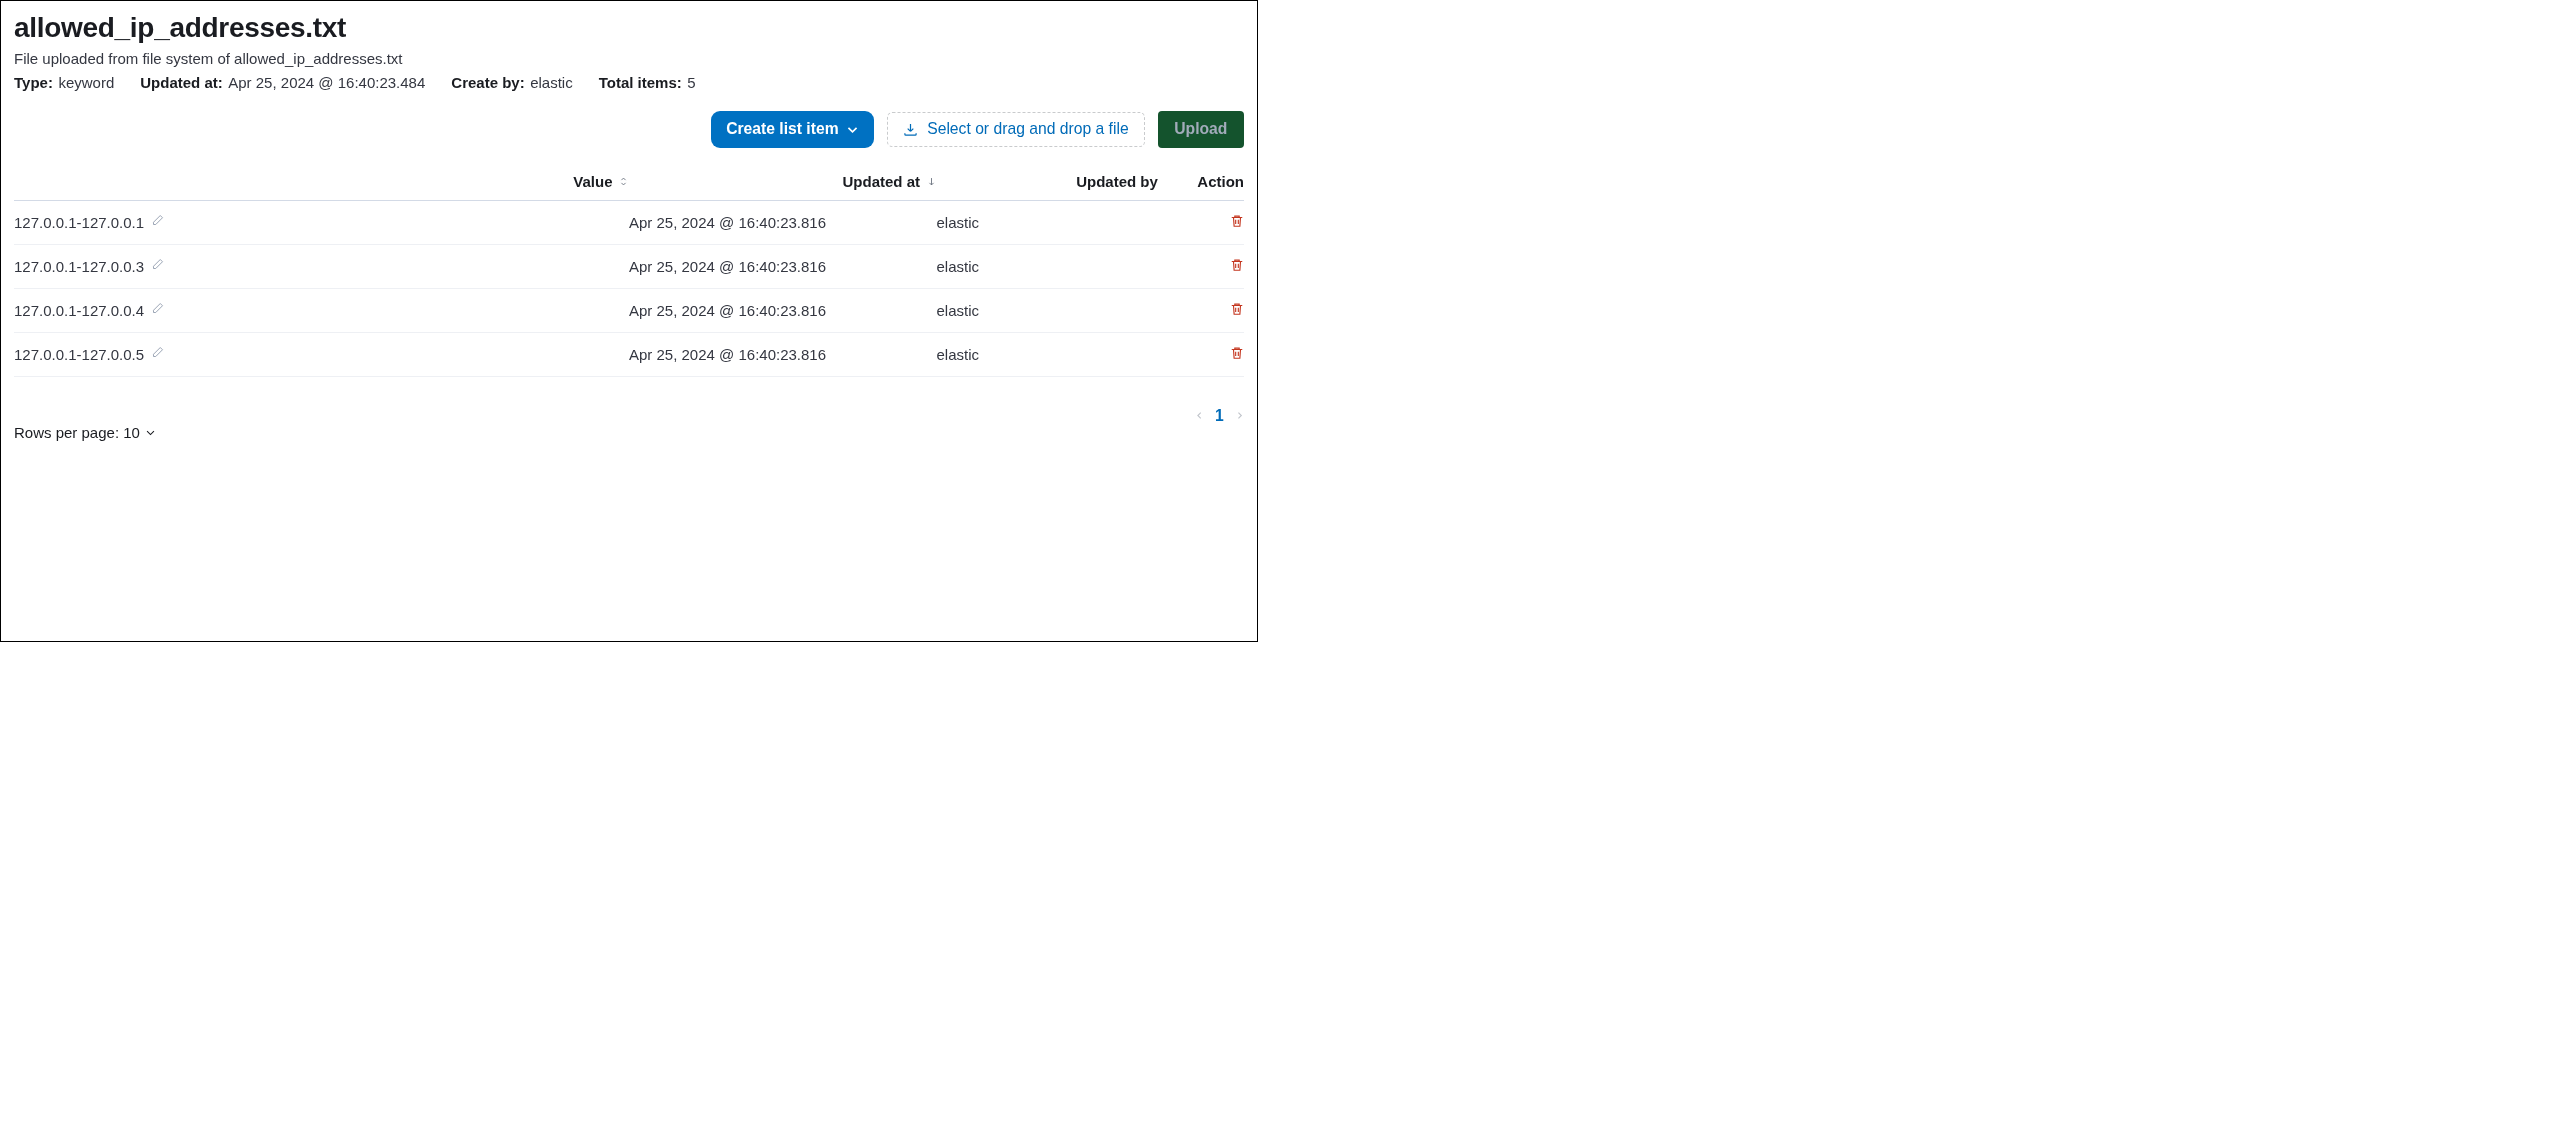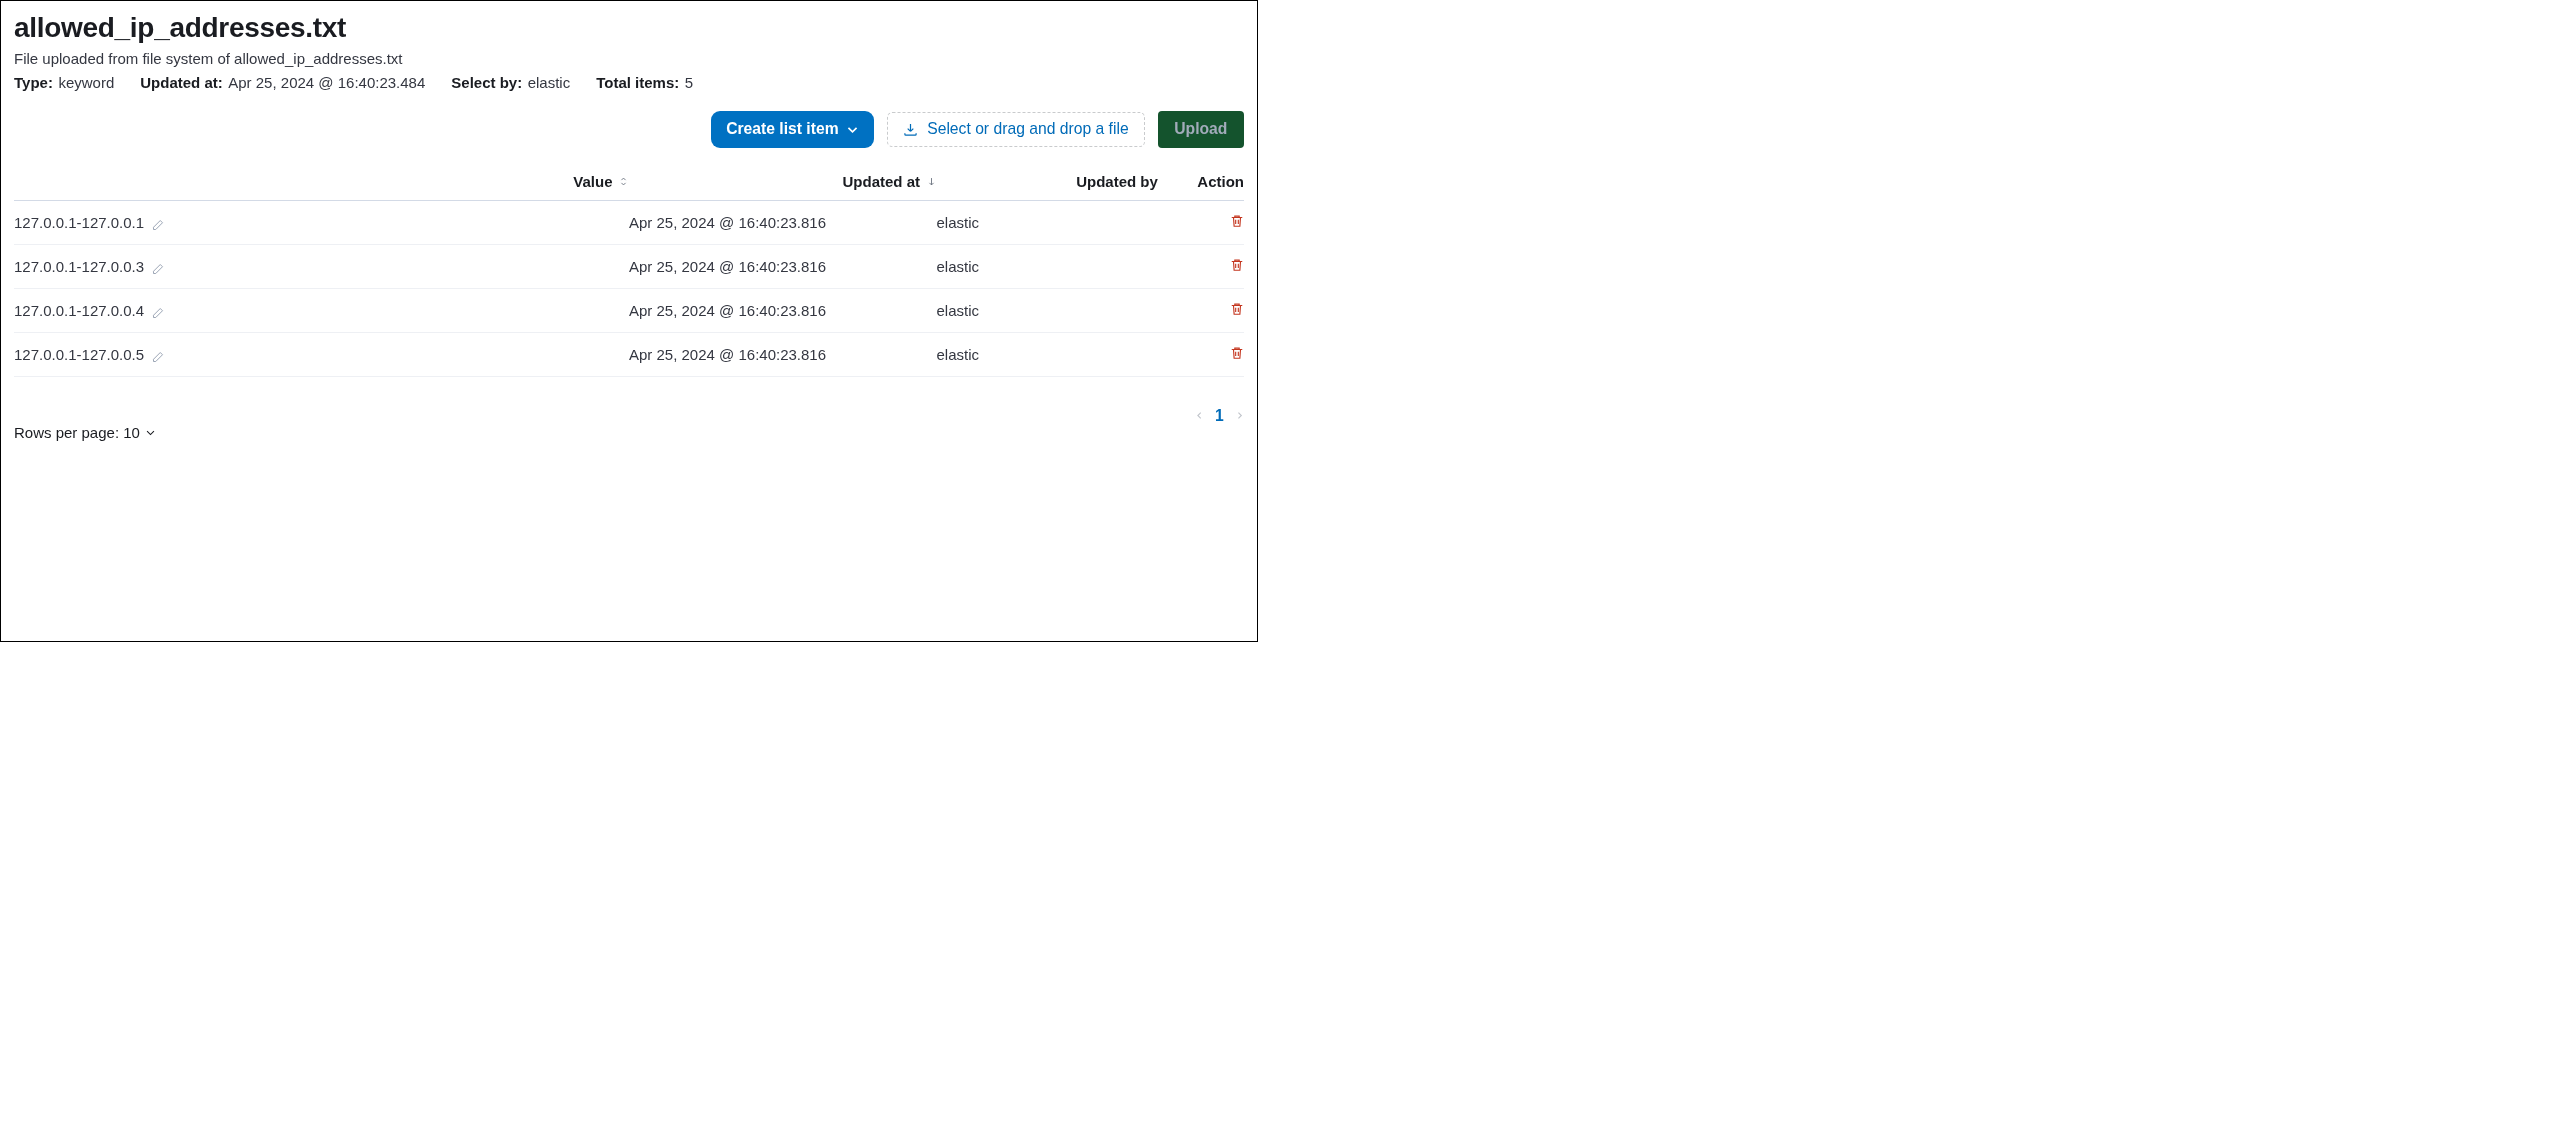--- a/index.html
+++ b/index.html
@@ -20,21 +20,21 @@
 .btn-disabled { background: #14532d; color: #a2abba; border: none; border-radius: 4px; padding: 9.2px 16.6px; font-size: 15.7px; font-weight: 600; cursor: not-allowed; }
 .search-bar { border: 0.9px solid #e3e6ea; background: #fbfcfd; border-radius: 5.5px; display: flex; align-items: center; padding: 7.4px 11px; gap: 9.2px; margin-bottom: 15px; }
 .search-bar svg { width: 15px; height: 15px; color: #69707d; flex-shrink: 0; }
 .search-bar input { border: none; background: transparent; outline: none; font-size: 15px; color: #69707d; flex: 1; }
 .table { width: 100%; border-collapse: collapse; }
 .table th { text-align: right; font-size: 15px; font-weight: 700; padding: 7.4px 0 9.2px 0; border-bottom: 0.9px solid #d3dae6; }
 .table th.action-col { text-align: right; }
 .th-inner { display: inline-flex; align-items: center; gap: 5.5px; }
 .sort-icon { width: 11px; height: 11px; color: #69707d; }
 .table td { padding: 13px 0; border-bottom: 0.9px solid #eef0f4; font-size: 15px; color: #343741; }
-.value-cell { display: inline-flex; align-items: flex-end; gap: 7.4px; }
+.value-cell { display: inline-flex; align-items: flex-start; gap: 7.4px; }
 .pencil-icon { width: 12px; height: 12px; color: #98a2b3; cursor: pointer; }
 .trash-icon { width: 14px; height: 14px; color: #c4361f; cursor: pointer; }
 .action-cell { text-align: right; }
 .footer { display: flex; justify-content: space-between; align-items: center; margin-top: 15px; font-size: 15px; }
 .rows-per-page { display: inline-flex; align-items: center; gap: 5.5px; cursor: pointer; font-weight: 500; margin-top: 32px; }
 .rows-per-page svg { width: 11px; height: 11px; }
 .pagination { display: inline-flex; align-items: center; gap: 11px; }
 .page-arrow { color: #c2c6cc; cursor: pointer; }
 .page-num { color: #006bb8; font-weight: 700; font-size: 15.7px; }
 .col-value { width: 50%; }
@@ -58,21 +58,21 @@
   <div class="meta-row">
     <div class="meta-item">
       <span class="meta-label">Type:</span>
       <span class="meta-value">keyword</span>
     </div>
     <div class="meta-item">
       <span class="meta-label">Updated at:</span>
       <span class="meta-value">Apr 25, 2024 @ 16:40:23.484</span>
     </div>
     <div class="meta-item">
-      <span class="meta-label">Select by:</span>
+      <span class="meta-label">Create by:</span>
       <span class="meta-value">elastic</span>
     </div>
     <div class="meta-item">
       <span class="meta-label">Total items:</span>
       <span class="meta-value">5</span>
     </div>
   </div>
 
   <div class="actions-row">
     <button class="btn-primary">

